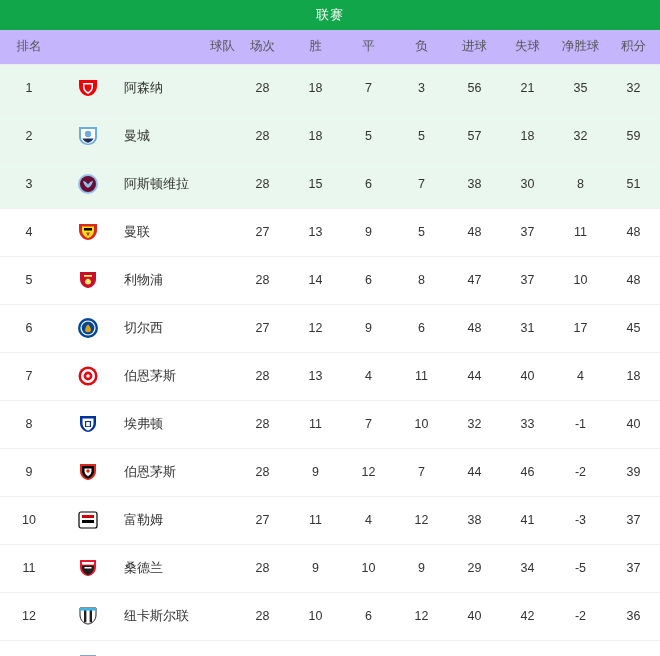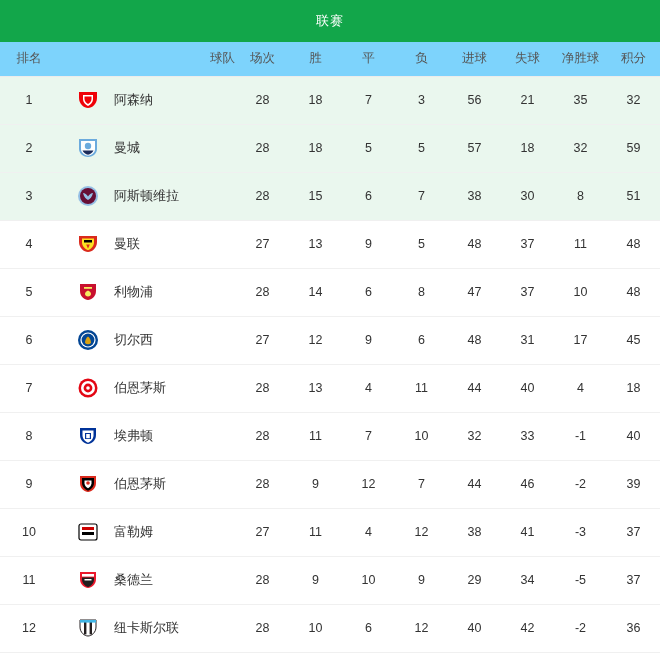--- a/index.html
+++ b/index.html
@@ -6,41 +6,41 @@
   html, body {
     margin: 0; padding: 0;
     width: 660px; height: 656px;
     background: #ffffff;
     font-family: "Liberation Sans", sans-serif;
     overflow: hidden;
   }
   #app { width: 660px; height: 656px; position: relative; }
 
   .title-bar {
-    height: 42px;
+    height: 30px;
     background: #12a64a;
     color: #ffffff;
     display: flex;
     align-items: center;
     justify-content: center;
     font-size: 13px;
     letter-spacing: 1px;
   }
 
   table.standings {
     width: 660px;
     border-collapse: collapse;
     table-layout: fixed;
   }
   table.standings th {
     font-weight: normal;
     color: #555555;
     font-size: 12.5px;
     height: 34px;
-    background: #7dd3fc;
+    background: #c4b5fd;
     border-bottom: 1px solid #ececec;
   }
   table.standings td {
     height: 48px;
     font-size: 12.5px;
     color: #333333;
     border-bottom: 1px solid #f0f0f0;
     text-align: center;
   }
   tr.hl td { background: #eaf7ee; }
@@ -48,21 +48,21 @@
   .col-rank  { width: 58px; }
   .col-team  { width: 178px; }
   .col-stat  { width: 53px; }
 
   th.rank, td.rank { text-align: center; }
   th.team, td.team { text-align: right; padding-left: 18px; }
 
   .team-cell {
     display: flex;
     align-items: center;
-    gap: 14px;
+    gap: 24px;
   }
   .crest {
     width: 24px; height: 24px;
     flex: 0 0 24px;
     position: relative;
     display: block;
   }
   .crest svg { display: block; }
   .team-name { font-size: 13px; color: #333; white-space: nowrap; }
 </style>

